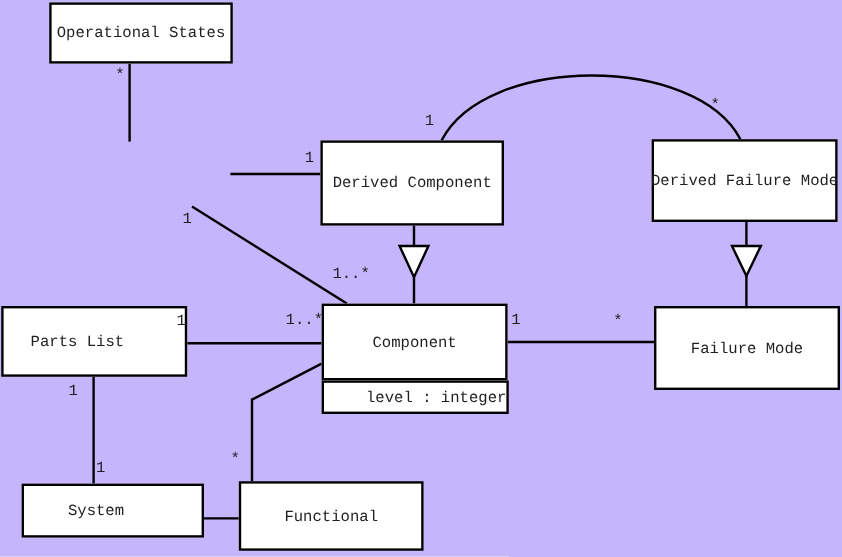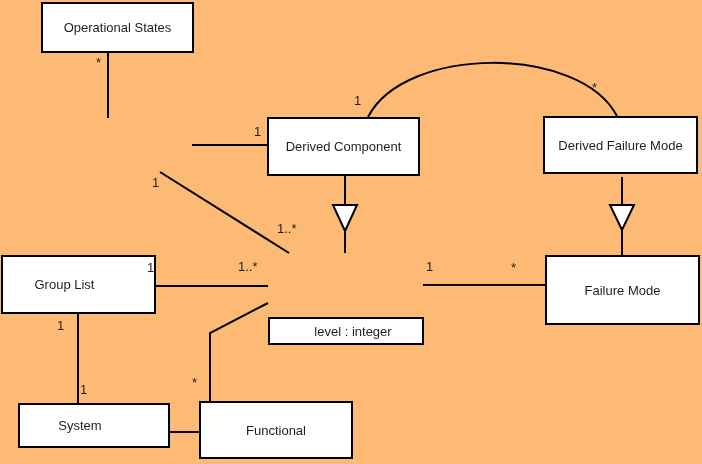--- a/index.html
+++ b/index.html
@@ -1,22 +1,22 @@
 <!DOCTYPE html>
 <html><head>
 <meta charset="utf-8">
 <style>
   * { margin: 0; padding: 0; box-sizing: border-box; }
   html, body { background: #ffffff; }
   .canvas {
     position: relative;
     width: 702px;
     height: 464px;
-    background: #fdba74;
-    font-family: Liberation Sans, sans-serif;
+    background: #c4b5fd;
+    font-family: Liberation Mono, monospace;
     color: #1f1f1f;
     overflow: hidden;
   }
   .wires {
     position: absolute;
     left: 0; top: 0;
     width: 702px; height: 464px;
     z-index: 1;
   }
   .uml-class {
@@ -24,21 +24,21 @@
     background: #ffffff;
     border: 2px solid #000000;
     display: flex;
     align-items: center;
     justify-content: center;
     font-size: 13px;
     z-index: 2;
     white-space: nowrap;
   }
   .uml-class.attr-compartment {
-    justify-content: center;
+    justify-content: flex-end;
     padding-left: 14px;
   }
   .shift-left { transform: translateX(-14px); }
   .mult {
     position: absolute;
     font-size: 13px;
     line-height: 14px;
     z-index: 3;
     color: #1f1f1f;
     white-space: nowrap;
@@ -67,32 +67,35 @@
     <line x1="622" y1="177" x2="622" y2="205"></line>
     <polygon points="610,205 634,205 622,230" fill="#ffffff"></polygon>
     <line x1="622" y1="230" x2="622" y2="255"></line>
   </svg>
 
   <div class="uml-class" style="left:41px; top:2px; width:153px; height:51px">
     <span>Operational States</span>
   </div>
 
 
-  <div class="uml-class" style="left:267px; top:117px; width:153px; height:59px">
+  <div class="uml-class" style="left:267px; top:117px; width:153px; height:71px">
     <span>Derived Component</span>
   </div>
 
-  <div class="uml-class" style="left:543px; top:116px; width:155px; height:58px">
+  <div class="uml-class" style="left:543px; top:116px; width:155px; height:69px">
     <span>Derived Failure Mode</span>
   </div>
 
   <div class="uml-class" style="left:1px; top:255px; width:155px; height:59px">
-    <span class="shift-left">Group List</span>
+    <span class="shift-left">Parts List</span>
   </div>
 
+  <div class="uml-class" style="left:268px; top:253px; width:155px; height:64px">
+    <span>Component</span>
+  </div>
   <div class="uml-class attr-compartment" style="left:268px; top:317px; width:156px; height:28px">
     <span>level : integer</span>
   </div>
 
   <div class="uml-class" style="left:545px; top:255px; width:155px; height:70px">
     <span>Failure Mode</span>
   </div>
 
   <div class="uml-class" style="left:18px; top:403px; width:152px; height:45px">
     <span class="shift-left">System</span>

